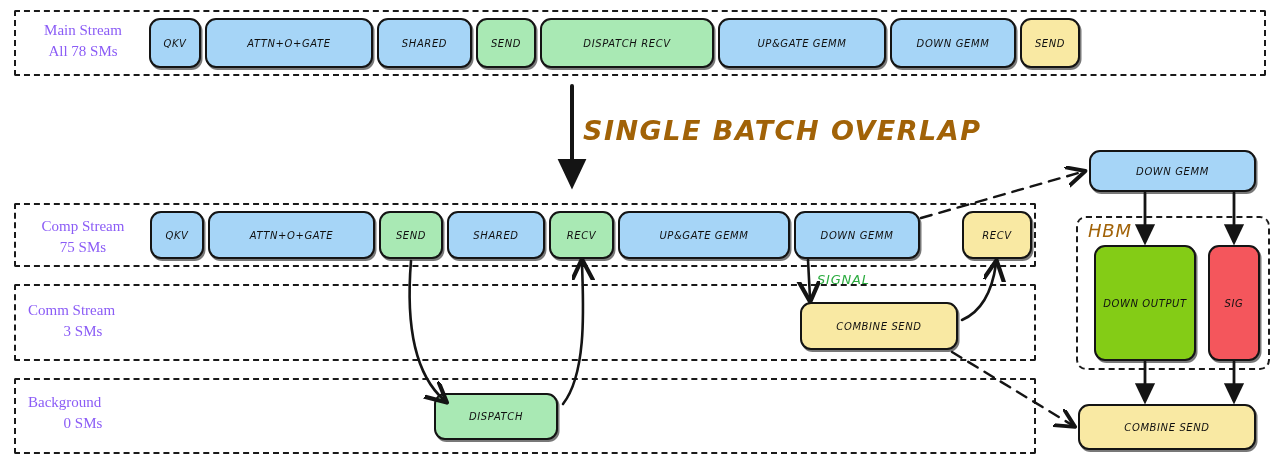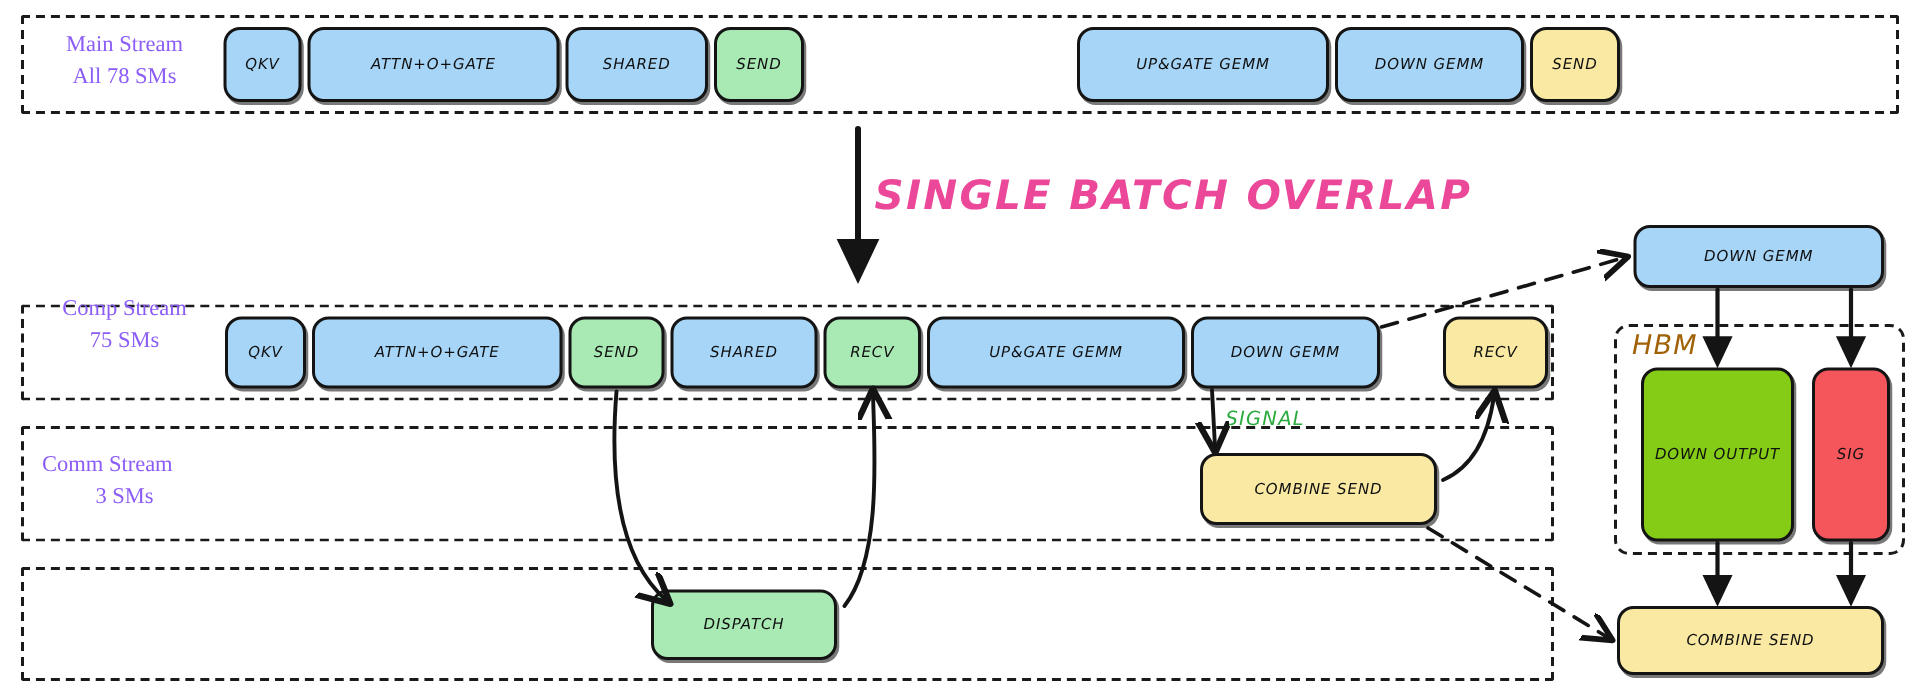--- a/index.html
+++ b/index.html
@@ -72,21 +72,21 @@
   .c-red    { background: #f4565c; }
 
   
   .annot {
     position: absolute;
     font-family: "DejaVu Sans", sans-serif;
     font-style: italic;
     white-space: nowrap;
   }
   #overlap-title {
-    color: #ec4899;
+    color: #a16207;
     font-size: 27px;
     letter-spacing: 1.5px;
     font-weight: 600;
   }
   #signal-label {
     color: #2bab3f;
     font-size: 13px;
     letter-spacing: 0.8px;
   }
   #hbm-label {
@@ -104,28 +104,29 @@
   <div class="lane" id="lane-main" style="left:14px; top:10px; width:1252px; height:66px;"></div>
   <div class="lane-label" style="left:28px; top:20px; width:110px;">
     <span>Main Stream</span>
     <span class="l2">All 78 SMs</span>
   </div>
 
   <div class="box c-blue" style="left:149px; top:18px; width:52px;  height:50px;">QKV</div>
   <div class="box c-blue" style="left:205px; top:18px; width:168px; height:50px;">ATTN+O+GATE</div>
   <div class="box c-blue" style="left:377px; top:18px; width:95px;  height:50px;">SHARED</div>
   <div class="box c-green" style="left:476px; top:18px; width:60px;  height:50px;">SEND</div>
+  <div class="box c-green" style="left:540px; top:18px; width:174px; height:50px;">DISPATCH RECV</div>
   <div class="box c-blue" style="left:718px; top:18px; width:168px; height:50px;">UP&amp;GATE GEMM</div>
   <div class="box c-blue" style="left:890px; top:18px; width:126px; height:50px;">DOWN GEMM</div>
   <div class="box c-yellow" style="left:1020px; top:18px; width:60px; height:50px;">SEND</div>
 
   <div class="annot" id="overlap-title" style="left:583px; top:115px;">SINGLE BATCH OVERLAP</div>
 
   <div class="lane" id="lane-comp" style="left:14px; top:203px; width:1022px; height:64px;"></div>
-  <div class="lane-label" style="left:28px; top:196px; width:110px;">
+  <div class="lane-label" style="left:28px; top:216px; width:110px;">
     <span>Comp Stream</span>
     <span class="l2">75 SMs</span>
   </div>
 
   <div class="box c-blue" style="left:150px; top:211px; width:54px;  height:48px;">QKV</div>
   <div class="box c-blue" style="left:208px; top:211px; width:167px; height:48px;">ATTN+O+GATE</div>
   <div class="box c-green" style="left:379px; top:211px; width:64px;  height:48px;">SEND</div>
   <div class="box c-blue" style="left:447px; top:211px; width:98px;  height:48px;">SHARED</div>
   <div class="box c-green" style="left:549px; top:211px; width:65px;  height:48px;">RECV</div>
   <div class="box c-blue" style="left:618px; top:211px; width:172px; height:48px;">UP&amp;GATE GEMM</div>
@@ -136,20 +137,24 @@
   <div class="lane-label" style="left:28px; top:300px; width:110px; text-align:left;">
     <span>Comm Stream</span>
     <span class="l2" style="text-align:center;">3 SMs</span>
   </div>
 
   <div class="annot" id="signal-label" style="left:817px; top:272px;">SIGNAL</div>
 
   <div class="box c-yellow" style="left:800px; top:302px; width:158px; height:48px;">COMBINE SEND</div>
 
   <div class="lane" id="lane-bg" style="left:14px; top:378px; width:1022px; height:76px;"></div>
+  <div class="lane-label" style="left:28px; top:392px; width:110px; text-align:left;">
+    <span>Background</span>
+    <span class="l2" style="text-align:center;">0 SMs</span>
+  </div>
 
   <div class="box c-green" style="left:434px; top:393px; width:124px; height:47px;">DISPATCH</div>
 
   <div class="box c-blue" style="left:1089px; top:150px; width:167px; height:42px;">DOWN GEMM</div>
 
   <div class="lane" id="hbm-box" style="left:1076px; top:216px; width:194px; height:154px; border-radius:10px;"></div>
   <div class="annot" id="hbm-label" style="left:1088px; top:220px;">HBM</div>
 
   <div class="box c-gdark multiline" style="left:1094px; top:245px; width:102px; height:116px;">DOWN OUTPUT</div>
   <div class="box c-red" style="left:1208px; top:245px; width:52px; height:116px;">SIG</div>

